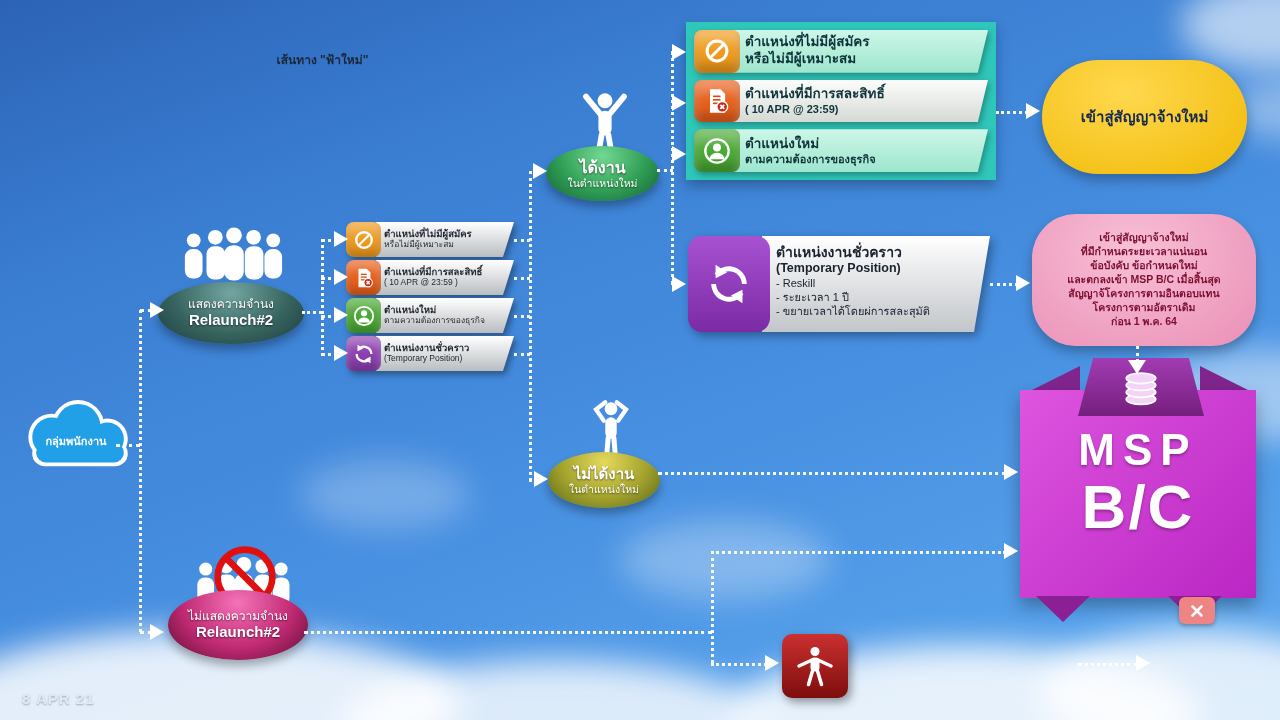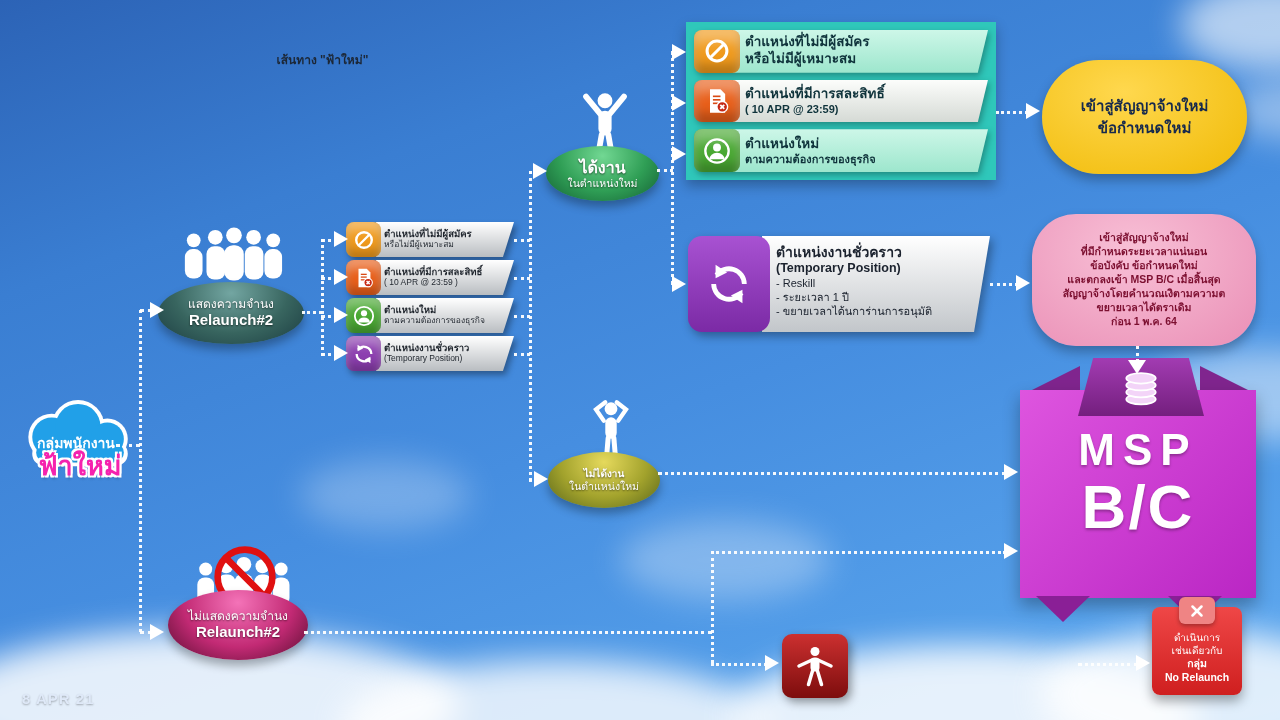--- a/index.html
+++ b/index.html
@@ -14,21 +14,21 @@
   .arr-d{position:absolute;width:0;height:0;border-left:9px solid transparent;border-right:9px solid transparent;border-top:14px solid #fff}
   
   .title{position:absolute;left:20px;top:4px;font-size:40px;letter-spacing:2px;white-space:nowrap}
   .title .t1{font-weight:800;color:#161f2e}
   .title .t2{font-weight:300;color:#e8ebf3}
   .subtitle{position:absolute;left:250px;top:50px;width:145px;text-align:center;font-size:12px;font-weight:600;color:#1c2736}
   .date{position:absolute;left:22px;top:690px;font-size:15px;font-weight:700;color:#dfe9f8;letter-spacing:1px;text-shadow:0 1px 2px rgba(0,0,0,.3)}
   
   .cloud-wrap{position:absolute;left:16px;top:400px;width:128px;height:98px}
   .cloud-wrap svg.cloud{position:absolute;left:0;top:0;width:128px;height:78px}
-  .cloud-lbl-s{position:absolute;left:0;right:8px;top:32px;text-align:center;font-size:14px;font-weight:600;color:#fff}
+  .cloud-lbl-s{position:absolute;left:0;right:8px;top:32px;text-align:center;font-size:11px;font-weight:600;color:#fff}
   .cloud-lbl-b{position:absolute;left:0;right:0;top:44px;text-align:center;font-size:27px;font-weight:800;color:#f522ae;
     text-shadow:-2px -2px 0 #fff,2px -2px 0 #fff,-2px 2px 0 #fff,2px 2px 0 #fff,0 3px 3px rgba(0,0,0,.25)}
   
   .podium{position:absolute;border-radius:50%;display:flex;flex-direction:column;align-items:center;justify-content:center;
     color:#fff;text-align:center;box-shadow:0 6px 10px rgba(0,0,0,.3)}
   .podium .l1{font-size:12px;text-shadow:0 1px 2px rgba(0,0,0,.55);line-height:1.2}
   .podium .l2{font-size:15px;font-weight:700;text-shadow:0 1px 2px rgba(0,0,0,.55);line-height:1.2}
   .podium.teal{background:radial-gradient(ellipse at 50% 18%,#73a6a2,#38655f 55%,#1b3c41)}
   .podium.green{background:radial-gradient(ellipse at 50% 18%,#72d893,#2f9e55 55%,#145f34)}
   .podium.yellow{background:radial-gradient(ellipse at 50% 18%,#e5d95c,#a2a22c 55%,#58651b)}
@@ -125,21 +125,20 @@
         <rect x="16" y="42" width="98" height="26" rx="13"></rect>
       </g>
       <g fill="#21a0e8">
         <circle cx="36" cy="38" r="20"></circle>
           <circle cx="63" cy="27" r="23"></circle>
           <circle cx="93" cy="40" r="17"></circle>
         <rect x="20" y="44" width="90" height="20" rx="10"></rect>
       </g>
     </svg>
     <div class="cloud-lbl-s">กลุ่มพนักงาน</div>
-    <div class="cloud-lbl-b">ฟ้าใหม่</div>
   </div>
 
   <svg class="figure" style="left:178px;top:226px;width:108px;height:58px" viewBox="0 0 110 58">
     <g fill="#fff">
       <circle cx="16" cy="14" r="7"></circle>
         <rect x="7" y="23" width="18" height="30" rx="8"></rect>
       <circle cx="38" cy="11" r="7.5"></circle>
         <rect x="29" y="20" width="19" height="34" rx="8"></rect>
       <circle cx="57" cy="9" r="8"></circle>
         <rect x="47" y="19" width="20" height="36" rx="9"></rect>
@@ -274,48 +273,47 @@
       </div>
       <div class="result-text mint">
         <div class="r1">ตำแหน่งใหม่</div>
         <div class="r2">ตามความต้องการของธุรกิจ</div>
       </div>
     </div>
   </div>
 
   <div class="blob-y">
     <div>เข้าสู่สัญญาจ้างใหม่</div>
-    <div>ข้อกำหนดใหม่</div>
   </div>
 
   <div class="temp-banner">
     <div class="temp-chip">
       <svg viewBox="0 0 24 24">
           <path d="M20 12a8 8 0 0 0-14.5-4.6" fill="none" stroke="#fff" stroke-width="2.5"></path>
           <polygon points="5,2 5,9 11,6" fill="#fff"></polygon>
           <path d="M4 12a8 8 0 0 0 14.5 4.6" fill="none" stroke="#fff" stroke-width="2.5"></path>
           <polygon points="19,22 19,15 13,18" fill="#fff"></polygon>
         </svg>
     </div>
     <div class="temp-text">
       <div class="tt1">ตำแหน่งงานชั่วคราว</div>
       <div class="tt2">(Temporary Position)</div>
       <div class="tb">- Reskill</div>
       <div class="tb">- ระยะเวลา 1 ปี</div>
-      <div class="tb">- ขยายเวลาได้นการ่านการอนุมัติ</div>
+      <div class="tb">- ขยายเวลาได้โดยผ่การสละสุมัติ</div>
     </div>
   </div>
 
   <div class="blob-p">
     <div>เข้าสู่สัญญาจ้างใหม่</div>
     <div>ที่มีกำหนดระยะเวลาแน่นอน</div>
     <div>ข้อบังคับ ข้อกำหนดใหม่</div>
     <div>และตกลงเข้า MSP B/C เมื่อสิ้นสุด</div>
-    <div>สัญญาจ้างโดยคำนวณเงิตามความต</div>
-    <div>ขยายเวลาไดัตราเดิม</div>
+    <div>สัญญาจ้โครงการตามอินตอบแทน</div>
+    <div>โครงการตามอัตราเดิม</div>
     <div>ก่อน 1 พ.ค. 64</div>
   </div>
 
   <div class="msp-fold fold-tl"></div>
   <div class="msp-fold fold-tr"></div>
   <div class="msp-box">
     <div class="m1">MSP</div>
     <div class="m2">B/C</div>
   </div>
   <div class="msp-fold fold-bl"></div>
@@ -337,21 +335,21 @@
         <polyline points="45,32 56,16 43,6"></polyline>
     </g>
     <circle cx="35" cy="15" r="9" fill="#fff"></circle>
     <rect x="27" y="27" width="16" height="30" rx="8" fill="#fff"></rect>
     <g stroke="#fff" stroke-width="7" stroke-linecap="round">
       <line x1="31" y1="56" x2="29" y2="80"></line>
         <line x1="39" y1="56" x2="41" y2="80"></line>
     </g>
   </svg>
   <div class="podium yellow" style="left:548px;top:452px;width:112px;height:56px">
-    <div class="l2" style="font-size:10px">ไม่ได้งาน</div>
+    <div class="l2" style="font-size:15px">ไม่ได้งาน</div>
     <div class="l1" style="font-size:10.5px">ในตำแหน่งใหม่</div>
   </div>
 
   <svg class="figure" style="left:190px;top:556px;width:104px;height:54px" viewBox="0 0 110 58">
     <g fill="#fff">
       <circle cx="16" cy="14" r="7"></circle>
         <rect x="7" y="23" width="18" height="30" rx="8"></rect>
       <circle cx="38" cy="11" r="7.5"></circle>
         <rect x="29" y="20" width="19" height="34" rx="8"></rect>
       <circle cx="57" cy="9" r="8"></circle>
@@ -379,26 +377,20 @@
         <g stroke="#fff" stroke-width="7" stroke-linecap="round">
           <line x1="36" y1="30" x2="10" y2="42"></line>
             <line x1="48" y1="30" x2="74" y2="42"></line>
           <line x1="37" y1="52" x2="29" y2="79"></line>
             <line x1="47" y1="52" x2="55" y2="79"></line>
         </g>
       </svg>
     </div>
   </div>
 
-  <div class="nr-box">
-    <div>ดำเนินการ</div>
-    <div>เช่นเดียวกับ</div>
-    <div class="bold">กลุ่ม</div>
-    <div class="bold">No Relaunch</div>
-  </div>
   <div class="nr-x">
     <svg viewBox="0 0 24 24">
         <g stroke="#fff" stroke-width="3.4" stroke-linecap="round">
           <line x1="6" y1="6" x2="18" y2="18"></line>
           <line x1="18" y1="6" x2="6" y2="18"></line>
         </g>
       </svg>
   </div>
 
   <div class="hl" style="left:116px;top:444px;width:24px"></div>

